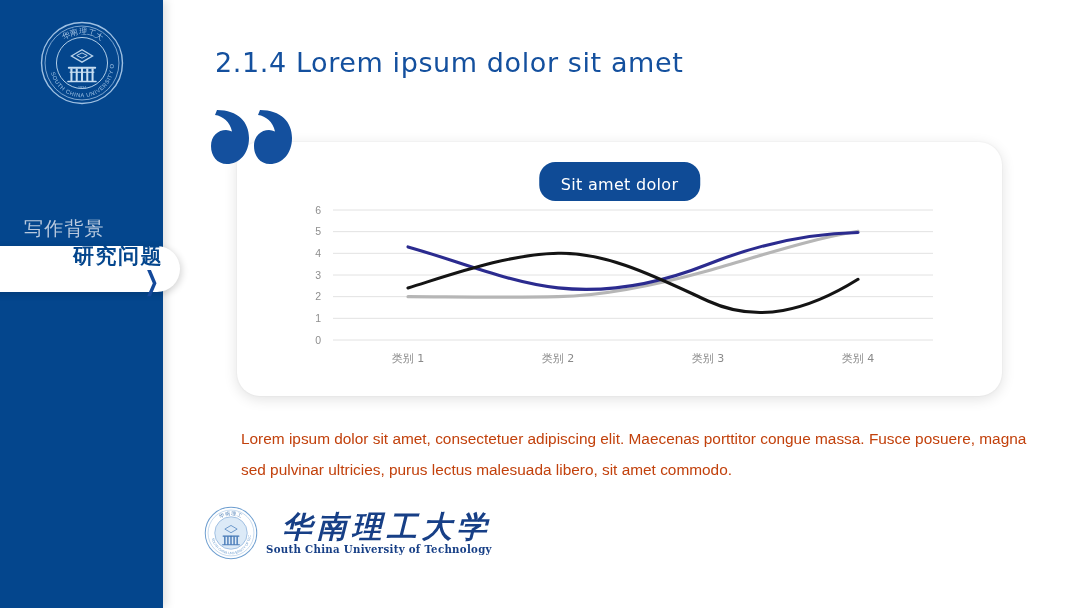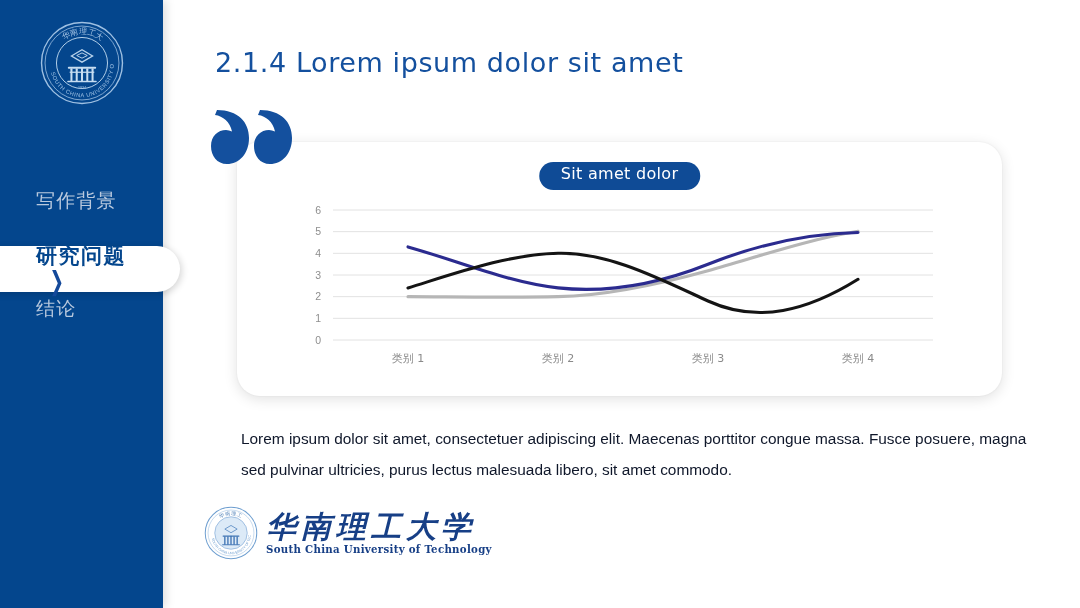--- a/index.html
+++ b/index.html
@@ -26,22 +26,22 @@
   }
   #sidebar-seal {
     position: absolute; left: 38px; top: 19px;
     width: 88px; height: 88px;
   }
 
   #nav { position: absolute; left: 0; top: 188px; width: 163px; }
   .nav-item {
     position: relative;
     height: 54px;
-    display: flex; align-items: flex-start;
-    padding-left: 36px;
+    display: flex; align-items: flex-end;
+    padding-left: 24px;
     font-size: 19px;
     letter-spacing: 1.2px;
     color: #b9c9de;
     font-family: "DejaVu Sans", "Liberation Sans", sans-serif;
     white-space: nowrap;
   }
   .nav-item.active {
     color: #04468d;
     font-weight: bold;
     font-size: 21px;
@@ -98,21 +98,21 @@
     z-index: 2;
   }
   #chart-badge {
     position: absolute;
     left: 50%; top: 20px;
     transform: translateX(-50%);
     background: #0f4b96;
     color: #ffffff;
     font-size: 16px;
     letter-spacing: 0.3px;
-    padding: 2px 22px 7px 22px;
+    padding: 13px 22px 7px 22px;
     border-radius: 16px;
     white-space: nowrap;
     font-family: "DejaVu Sans", "Liberation Sans", sans-serif;
   }
   #chart-plot {
     position: absolute;
     left: 0; top: 60px;
     width: 765px; height: 180px;
   }
   .tick-label {
@@ -126,41 +126,42 @@
     font-family: "DejaVu Sans", "Liberation Sans", sans-serif;
   }
 
   
   #body-text {
     position: absolute;
     left: 78px; top: 423px;
     width: 790px;
     font-size: 15.4px;
     line-height: 31px;
-    color: #0f172a;
+    color: #c2410c;
     font-family: "Liberation Sans", "DejaVu Sans", sans-serif;
   }
 
   
   #footer-logo {
     position: absolute;
     left: 40px; top: 505px;
     display: flex; align-items: center;
   }
   #footer-seal { width: 56px; height: 56px; flex: 0 0 56px; }
   #footer-wordmark { margin-left: 7px; }
   #footer-cn {
     font-size: 30px;
     color: #173f86;
     letter-spacing: 5px;
     font-family: "DejaVu Serif", "Liberation Serif", serif;
     font-weight: bold;
     font-style: italic;
     line-height: 1.05;
     white-space: nowrap;
+    text-align: right;
   }
   #footer-en {
     font-size: 10.2px;
     color: #173f86;
     letter-spacing: 0.3px;
     font-family: "DejaVu Serif", "Liberation Serif", serif;
     font-weight: bold;
     white-space: nowrap;
     margin-top: 1px;
   }
@@ -213,23 +214,20 @@
       <div class="nav-item">
         <span>写作背景</span>
       </div>
 
       <div class="nav-item active">
         <span class="nav-pill"></span>
         <span>研究问题</span>
         <span class="nav-chevron">❯</span>
       </div>
 
-      <div class="nav-item">
-        <span>结论</span>
-      </div>
 
 
 
     </div>
   </div>
 
   <div id="main">
 
     <div id="page-title">2.1.4 Lorem ipsum dolor sit amet</div>
 

